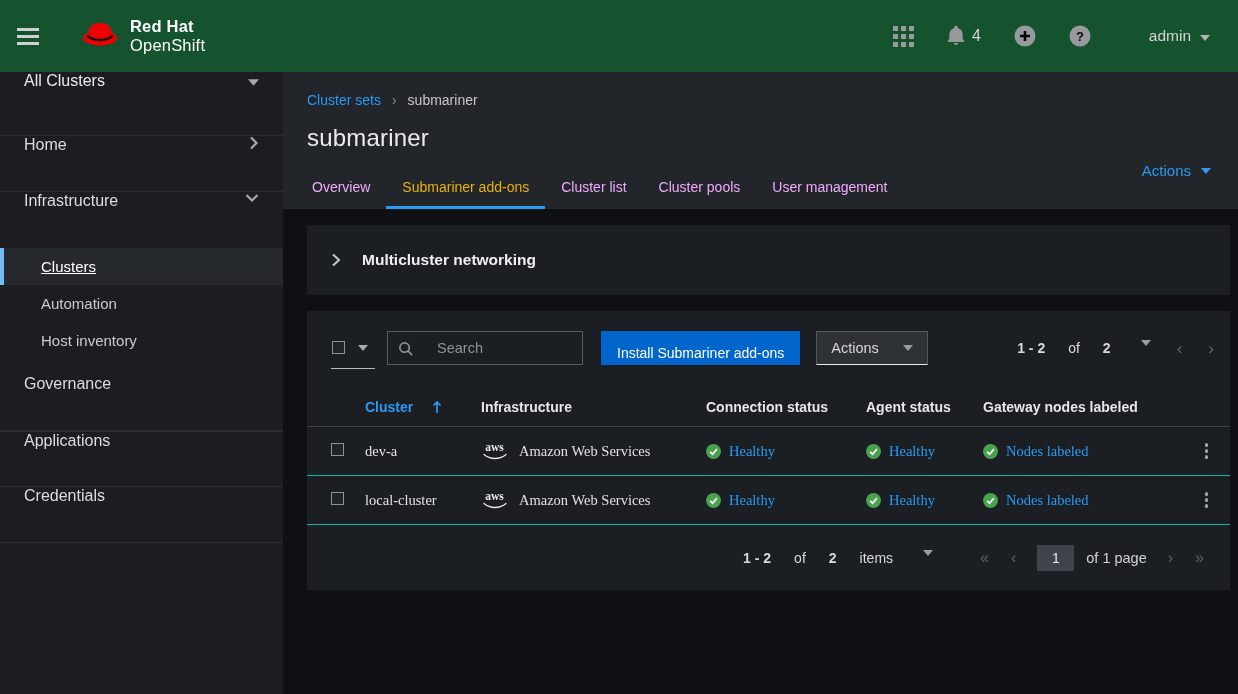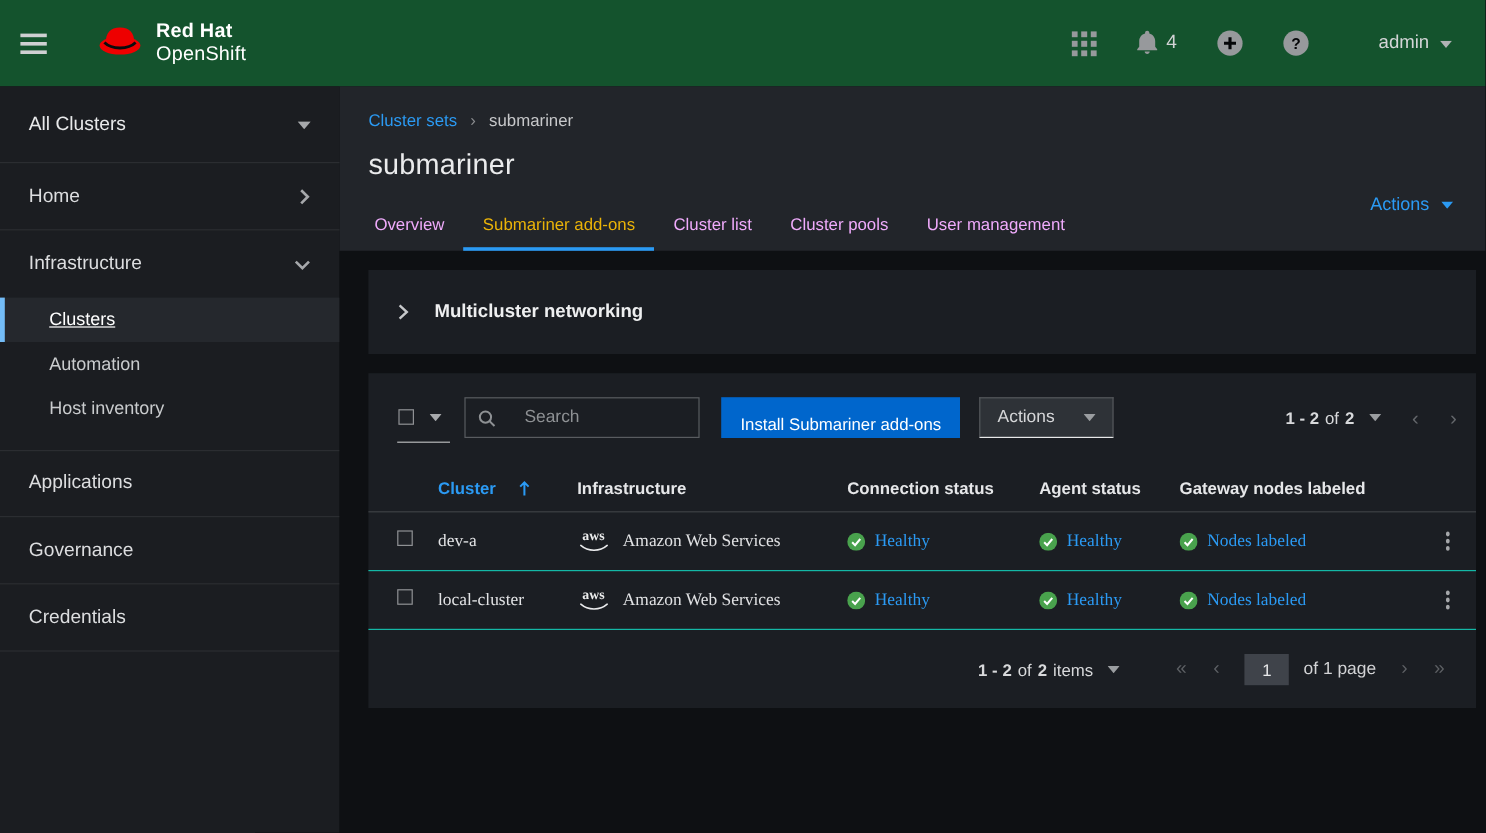--- a/index.html
+++ b/index.html
@@ -24,21 +24,21 @@
   .mast-btn { background: none; border: none; cursor: pointer; color: #97999c; display: flex; align-items: center; gap: 7px; margin-left: 33px; }
   .mast-count { color: #d2d3d5; font-size: 16px; font-family: inherit; }
   .user-menu { margin-left: 58px; display: flex; align-items: center; gap: 9px; color: #d4d5d7; font-size: 15.5px; background: none; border: none; cursor: pointer; font-family: inherit; }
   .caret { display: inline-block; }
 
   
   .body-row { flex: 1; display: flex; min-height: 0; }
 
   
   .sidebar { flex: 0 0 283px; background: #1b1d21; }
-  .side-row { display: flex; align-items: center; justify-content: space-between; padding: 0 24px; cursor: pointer; color: #dcdddf; }
+  .side-row { display: flex; align-items: flex-start; justify-content: space-between; padding: 0 24px; cursor: pointer; color: #dcdddf; }
   .bb { border-bottom: 1px solid #2b2d31; }
   .bt { border-top: 1px solid #2b2d31; }
   .side-perspective { height: 64px; font-size: 16px; color: #e8e9ea; }
   .side-item { height: 56px; font-size: 16px; }
   .side-chev { color: #a6a8ab; display: flex; }
   .side-caret { color: #a6a8ab; }
   .subnav { padding-bottom: 16px; }
   .subnav-item { height: 37px; display: flex; align-items: center; padding-left: 37px; font-size: 15px; color: #c9cbcd; cursor: pointer; border-left: 4px solid transparent; }
   .subnav-item.active { background: #25282d; border-left-color: #73bcf7; color: #fff; text-decoration: underline; }
 
@@ -69,21 +69,21 @@
   .bulk-caret { color: #a7a9ac; }
   .search-box { margin-left: 12px; width: 196px; height: 34px; border: 1px solid #595c60; display: flex; align-items: center; padding: 0 10px; gap: 24px; background: transparent; }
   .search-input { background: transparent; border: none; outline: none; color: #e2e3e5; font-size: 14.5px; width: 100%; font-family: inherit; }
   .search-input::placeholder { color: #8e9194; opacity: 1; }
   .search-icon { display: flex; flex: 0 0 auto; }
   .btn-primary { margin-left: 18px; height: 34px; padding: 14px 16px; background: #0066cc; color: #fff; font-size: 14px; border: none; cursor: pointer; font-family: inherit; white-space: nowrap; }
   .actions-toggle { margin-left: 16px; height: 34px; padding: 0 14px; background: #2e3237; border: 1px solid #54575b; border-bottom: 1px solid #e8e9ea; color: #d6d7d9; font-size: 14.5px; display: flex; align-items: center; gap: 24px; cursor: pointer; font-family: inherit; }
   .actions-toggle .caret-svg { color: #9a9da0; }
   .toolbar-spacer { flex: 1; }
   .pagination-top { display: flex; align-items: center; font-size: 14px; color: #d8d9db; }
-  .pg-summary { display: flex; align-items: center; gap: 5px; cursor: pointer; background: none; border: none; color: #d8d9db; font-size: 14px; font-family: inherit; }
+  .pg-summary { display: flex; align-items: flex-start; gap: 23px; cursor: pointer; background: none; border: none; color: #d8d9db; font-size: 14px; font-family: inherit; }
   .pg-summary b { font-weight: bold; }
   .pg-summary .caret-svg { color: #9a9da0; margin-left: 7px; }
   .pg-arrow { background: none; border: none; color: #64676b; font-size: 17px; cursor: pointer; margin-left: 26px; font-family: inherit; line-height: 1; }
 
   .tbl-header, .tbl-row { display: grid; grid-template-columns: 34px 116px 225px 160px 117px 216px minmax(0,1fr); align-items: center; padding: 0 16px 0 24px; }
   .tbl-header { height: 40px; border-bottom: 1px solid #3e4145; font-size: 14px; font-weight: bold; color: #e6e7e9; }
   .th { cursor: pointer; }
   .th-cluster { color: #2b9af3; display: flex; align-items: center; gap: 19px; }
   .sort-arrow { display: flex; color: #2b9af3; }
   .tbl-row { height: 49px; border-bottom: 1px solid #14b8a6; font-size: 14.5px; font-family: Liberation Serif, serif; }
@@ -203,25 +203,25 @@
         <div class="subnav-item active">
           <span>Clusters</span>
         </div>
         <div class="subnav-item">
           <span>Automation</span>
         </div>
         <div class="subnav-item">
           <span>Host inventory</span>
         </div>
       </div>
+      <div class="side-row side-item bb">
+        <span>Governance</span>
+      </div>
       <div class="side-row side-item bt bb">
         <span>Applications</span>
-      </div>
-      <div class="side-row side-item bb">
-        <span>Governance</span>
       </div>
       <div class="side-row side-item bb">
         <span>Credentials</span>
       </div>
     </nav>
 
     <main class="main">
 
       <div class="page-header">
         <div class="breadcrumb">

